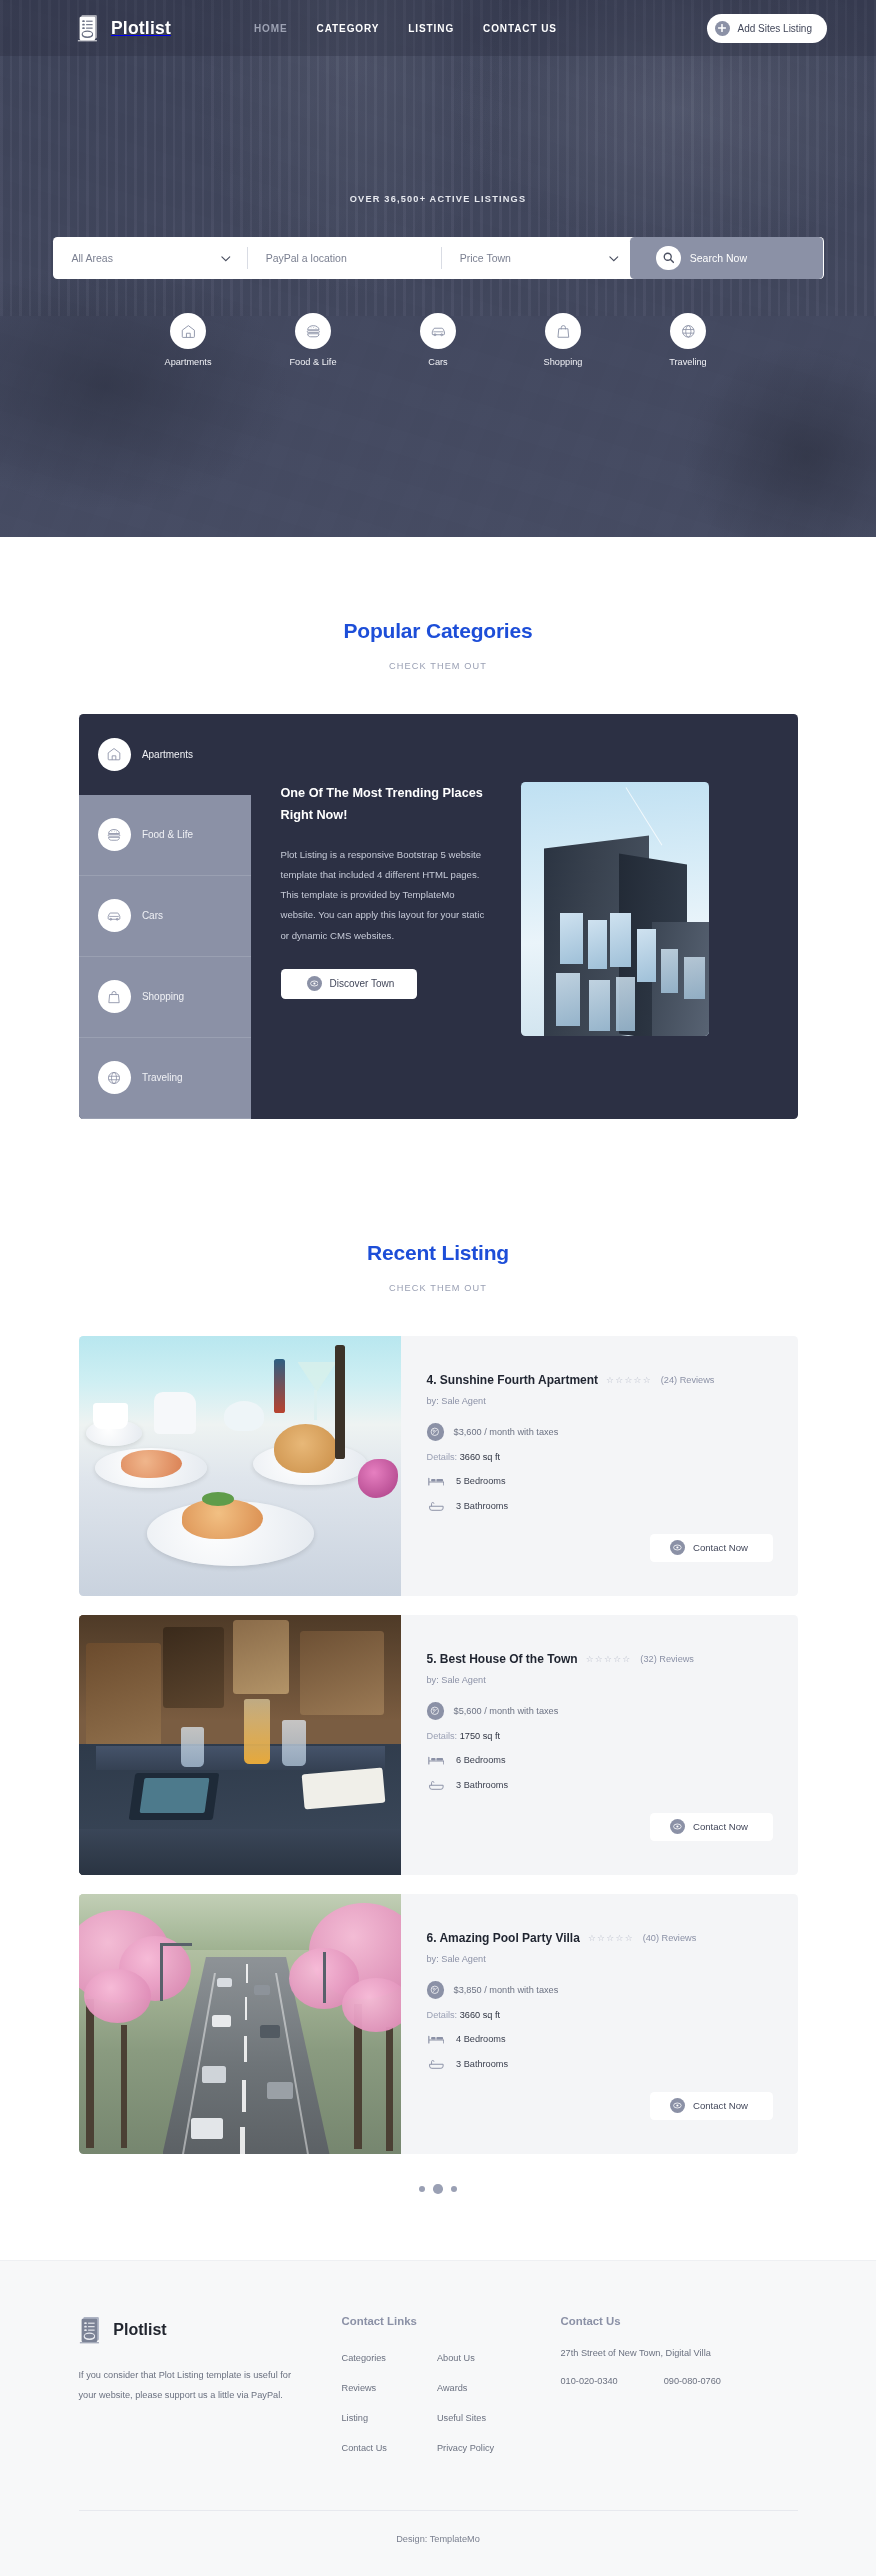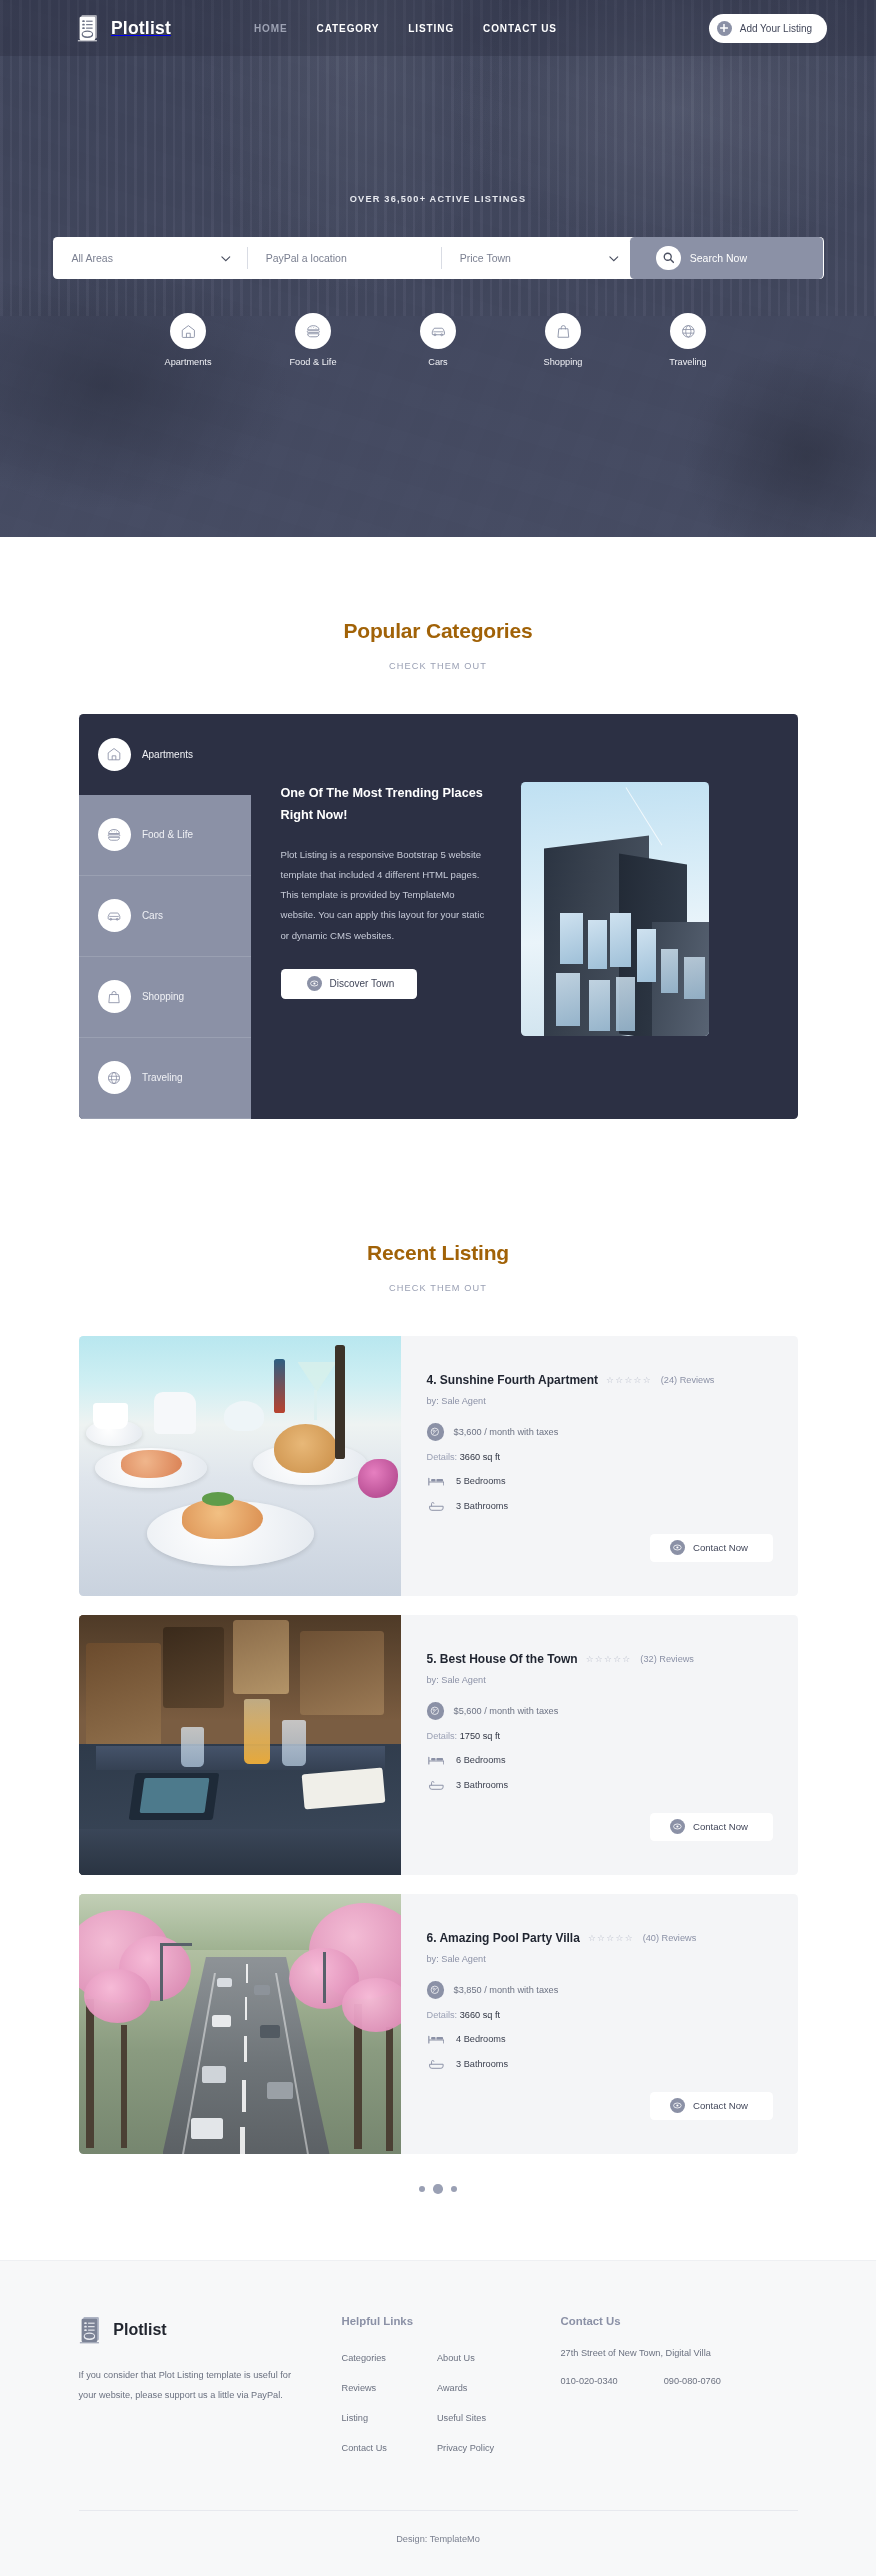--- a/index.html
+++ b/index.html
@@ -121,21 +121,21 @@
   }
   .hc { width: 70px; text-align: center; }
   .hc-circle {
     width: 36px; height: 36px; border-radius: 50%; background: #fff;
     margin: 0 auto; display: flex; align-items: center; justify-content: center;
   }
   .hc-label { color: #f1f2f6; font-size: 9.2px; margin-top: 8px; }
 
   
   .section-head { text-align: center; }
-  .section-title { font-size: 21px; font-weight: 700; color: #a16207; letter-spacing: -0.2px; }
+  .section-title { font-size: 21px; font-weight: 700; color: #1d4ed8; letter-spacing: -0.2px; }
   .section-sub { font-size: 9.2px; color: #9aa0b4; letter-spacing: 1.1px; margin-top: 17.5px; }
 
   
   .cats-section { padding: 82px 0 0; background: #fff; }
   .cats-card {
     width: 719px; margin: 43px auto 0;
     background: #2c3044; border-radius: 4.4px;
     display: flex; min-height: 405px; overflow: hidden;
   }
   .cats-tabs { width: 172px; flex: none; }
@@ -349,21 +349,21 @@
           <a class="nav-link" href="#">LISTING</a>
           <a class="nav-link" href="#">CONTACT US</a>
         </div>
 
         <a class="nav-cta" href="#">
           <span class="dot">
             <svg width="8" height="8" viewBox="0 0 9 9">
                 <path d="M4.5 0.6v7.8M0.6 4.5h7.8" stroke="#ffffff" stroke-width="1.7" stroke-linecap="round"></path>
               </svg>
           </span>
-          <span>Add Your Listing</span>
+          <span>Add Sites Listing</span>
         </a>
       </div>
     </nav>
 
     <div class="hero-body">
       <div class="hero-eyebrow">OVER 36,500+ ACTIVE LISTINGS</div>
     </div>
 
     <div class="search-wrap">
       <div class="search-bar">
@@ -811,21 +811,21 @@
               <path d="M6 24.5c0 1.9 2.7 3.4 6 3.4s6-1.5 6-3.4" fill="none" stroke="#e9ebf0" stroke-width="1.2"></path>
               <rect x="1" y="31" width="22" height="1.4" fill="#9aa1b2"></rect>
             </svg>
           </span>
           <span class="f-brand-name">Plotlist</span>
         </div>
         <p class="f-about">If you consider that Plot Listing template is useful for your website, please support us a little via PayPal.</p>
       </div>
 
       <div class="f-col-links">
-        <div class="f-head">Helpful Links</div>
+        <div class="f-head">Contact Links</div>
         <div class="f-links">
           <ul>
             <li><a href="#">Categories</a></li>
             <li><a href="#">Reviews</a></li>
             <li><a href="#">Listing</a></li>
             <li><a href="#">Contact Us</a></li>
           </ul>
           <ul>
             <li><a href="#">About Us</a></li>
             <li><a href="#">Awards</a></li>

